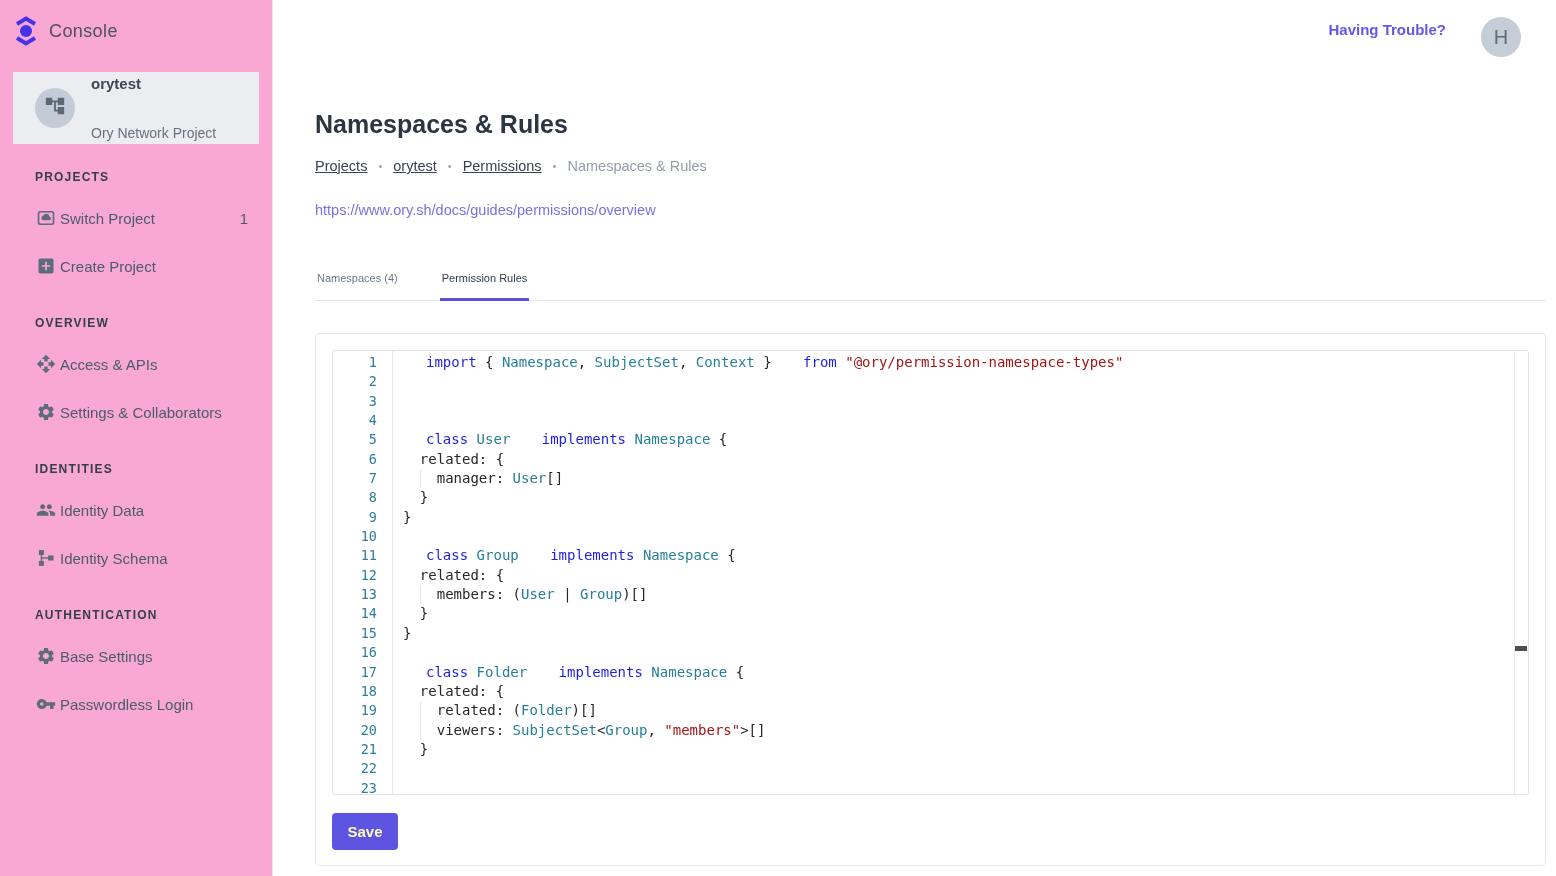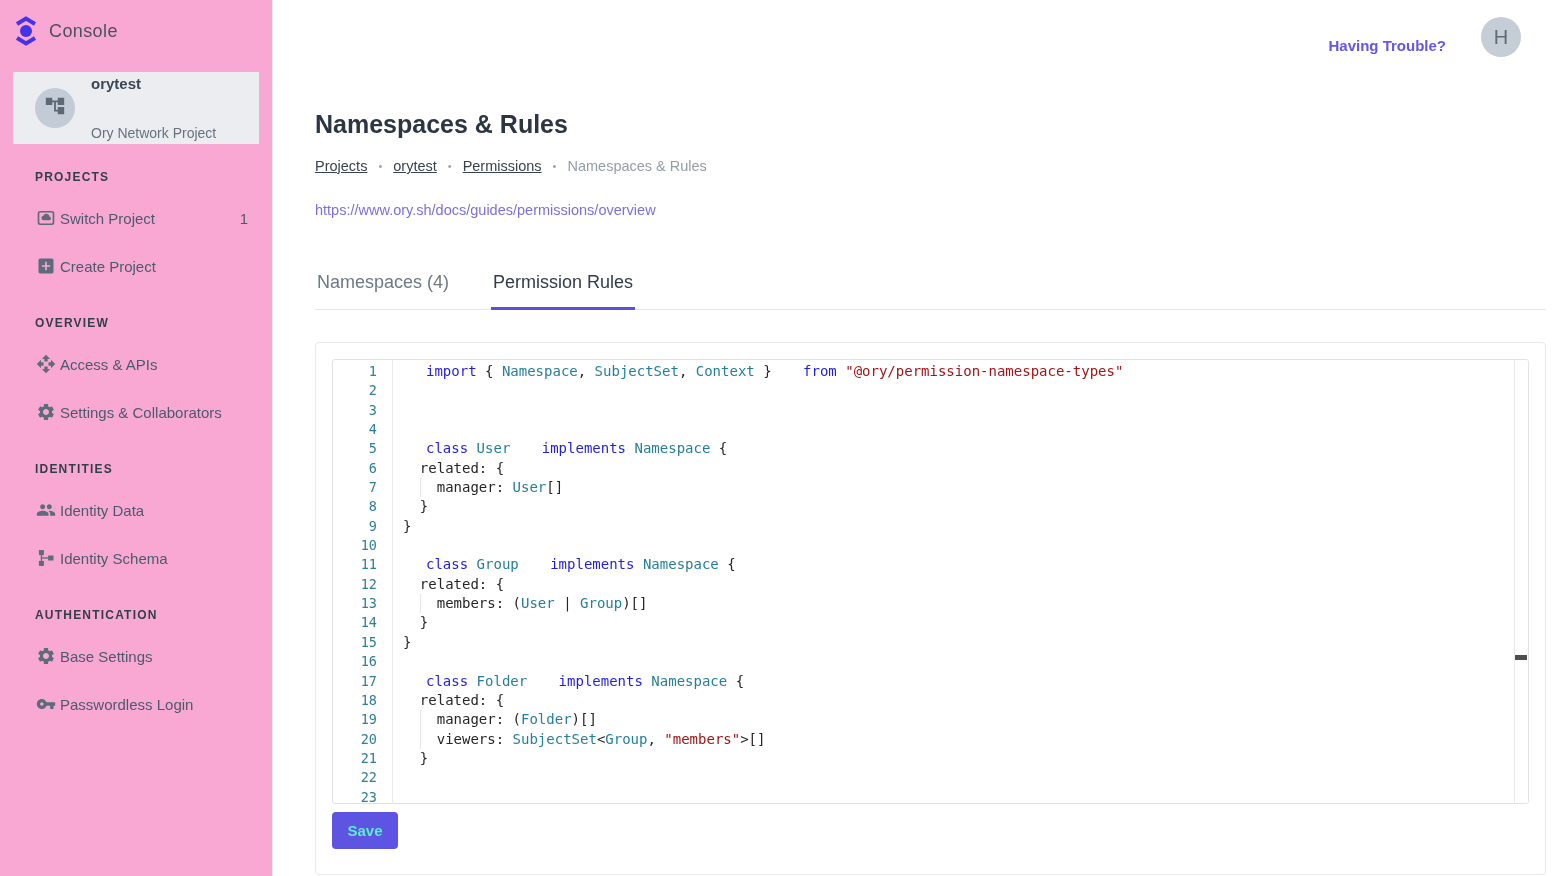--- a/index.html
+++ b/index.html
@@ -23,39 +23,39 @@
   .section-label { margin:0 0 10px 35px; font-size:12px; font-weight:700;
                    color:#333e4b; letter-spacing:1.2px; }
   .nav-item { height:48px; display:flex; align-items:center; padding:0 24px 0 36px;
               gap:4px; cursor:pointer; }
   .nav-icon { width:20px; height:20px; color:#5d6b7a; flex:none; }
   .nav-icon svg { width:20px; height:20px; display:block; }
   .nav-label { font-size:15px; color:#4c5b6b; flex:1; }
   .nav-badge { font-size:15px; color:#4c5b6b; }
 
   
-  .help-link { position:absolute; top:37px; right:110px; font-size:15px; font-weight:700;
+  .help-link { position:absolute; top:21px; right:110px; font-size:15px; font-weight:700;
                color:#6457e8; cursor:pointer; }
   .user-avatar { position:absolute; top:17px; right:35px; width:40px; height:40px;
                  border-radius:50%; background:#c5cdd6; color:#5f6b76; font-size:20px;
                  display:flex; align-items:center; justify-content:center; cursor:pointer; }
 
   
   .main { position:absolute; left:273px; top:0; right:0; bottom:0; }
   .content { margin:0 10px 0 42px; }
   .page-title { padding-top:110px; font-size:25px; font-weight:700; color:#2c3542; }
   .breadcrumb { margin-top:19px; display:flex; align-items:center; font-size:14.5px; }
   .bc-link { color:#39434f; text-decoration:underline; cursor:pointer; }
   .bc-current { color:#949ca6; }
   .bc-dot { color:#9aa3ad; font-size:11px; margin:0 11px; font-style:normal; }
   .docs-link { margin-top:28px; font-size:14.5px; color:#7a71de;
                cursor:pointer; display:inline-block; }
 
   .tabs { margin-top:53px; display:flex; gap:40px; border-bottom:1px solid #e4e6e9; }
-  .tab { font-size:18px; color:#6e7987; padding:0 2px 14px 2px; cursor:pointer;
+  .tab { font-size:11px; color:#6e7987; padding:0 2px 14px 2px; cursor:pointer;
          border-bottom:3px solid transparent; margin-bottom:-1px; }
   .tab.active { color:#323c4a; border-bottom-color:#5a52d8; }
 
   .panel { margin-top:32px; border:1px solid #e7e9ec; border-radius:4px;
            height:533px; padding:16px; background:#fff; }
 
   
   .editor { position:relative; height:445px; border:1px solid #e0e2e5; border-radius:3px;
             overflow:hidden; background:#fff; cursor:text; }
   .gutter { position:absolute; left:0; top:0; bottom:0; width:60px;
@@ -70,21 +70,21 @@
   .tok-kw { color:#1f1fe0;margin-left:23px; }
   .tok-ty { color:#267f99; }
   .tok-st { color:#a31515; }
   .tok-cm { color:#189e2b; }
   .tok-pl { color:#262626; }
   .scroll-col { position:absolute; right:0; top:0; bottom:0; width:14px;
                 border-left:1px solid #e8e9eb; background:#fff; }
   .scroll-thumb { position:absolute; right:1px; width:12px; height:5px; top:295px;
                   background:#4e4e4e; cursor:grab; }
 
-  .save-btn { margin-top:8px; width:66px; height:37px; background:#5d55e1; color:#5eead4;
+  .save-btn { margin-top:18px; width:66px; height:37px; background:#5d55e1; color:#fef9c3;
               border:none; border-radius:4px; font-family:"Liberation Sans",sans-serif;
               font-size:15px; font-weight:700; cursor:pointer; }
 </style>
 </head>
 <body>
 
 <div class="sidebar">
   <div class="logo-row">
     <span class="logo-mark">
       <svg viewBox="0 0 24 30" width="26" height="30">
@@ -259,21 +259,21 @@
             <div class="code-line"><span class="tok-pl">}</span></div>
             <div class="code-line"></div>
             <div class="code-line"><span class="tok-kw">class</span><span class="tok-pl"> </span><span class="tok-ty">Group</span><span class="tok-pl"> </span><span class="tok-kw">implements</span><span class="tok-pl"> </span><span class="tok-ty">Namespace</span><span class="tok-pl"> {</span></div>
             <div class="code-line"><span class="tok-pl">  related: {</span></div>
             <div class="code-line"><i class="guide" style="left: 2ch;"></i><span class="tok-pl">    members: (</span><span class="tok-ty">User</span><span class="tok-pl"> | </span><span class="tok-ty">Group</span><span class="tok-pl">)[]</span></div>
             <div class="code-line"><span class="tok-pl">  }</span></div>
             <div class="code-line"><span class="tok-pl">}</span></div>
             <div class="code-line"></div>
             <div class="code-line"><span class="tok-kw">class</span><span class="tok-pl"> </span><span class="tok-ty">Folder</span><span class="tok-pl"> </span><span class="tok-kw">implements</span><span class="tok-pl"> </span><span class="tok-ty">Namespace</span><span class="tok-pl"> {</span></div>
             <div class="code-line"><span class="tok-pl">  related: {</span></div>
-            <div class="code-line"><i class="guide" style="left: 2ch;"></i><span class="tok-pl">    manager: (</span><span class="tok-ty">Folder</span><span class="tok-pl">)[]</span></div>
+            <div class="code-line"><i class="guide" style="left: 2ch;"></i><span class="tok-pl">    related: (</span><span class="tok-ty">Folder</span><span class="tok-pl">)[]</span></div>
             <div class="code-line"><i class="guide" style="left: 2ch;"></i><span class="tok-pl">    viewers: </span><span class="tok-ty">SubjectSet</span><span class="tok-pl">&lt;</span><span class="tok-ty">Group</span><span class="tok-pl">, </span><span class="tok-st">"members"</span><span class="tok-pl">&gt;[]</span></div>
             <div class="code-line"><span class="tok-pl">  }</span></div>
             <div class="code-line"></div>
           </div>
         <div class="scroll-col">
           <div class="scroll-thumb"></div>
         </div>
       </div>
       <button class="save-btn">Save</button>
     </div>

